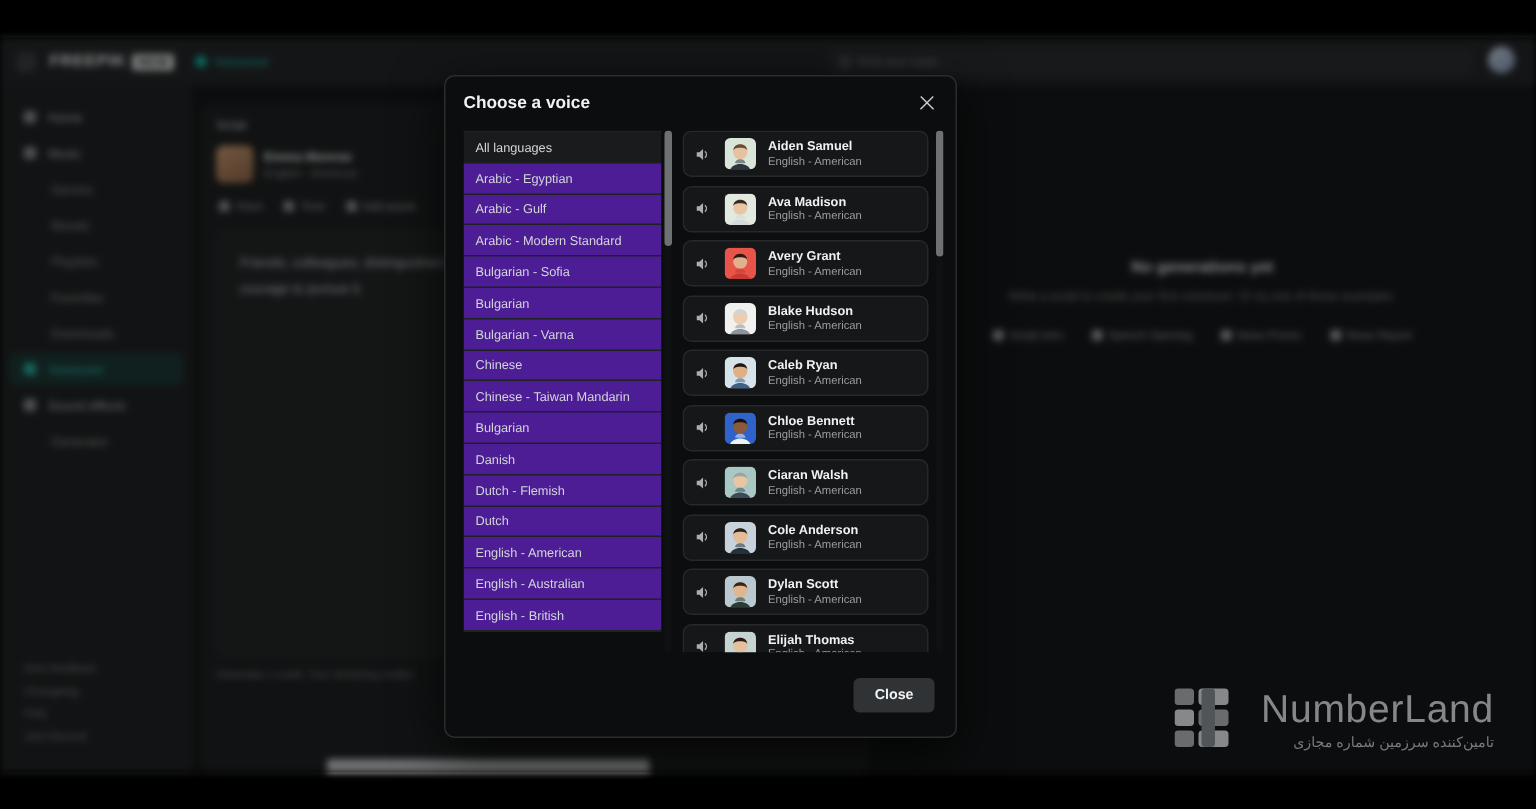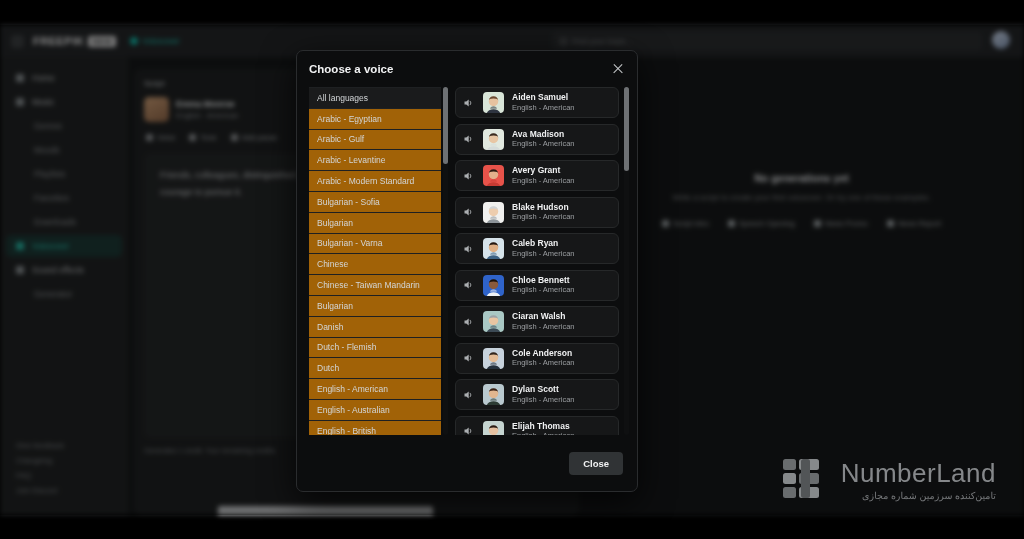--- a/index.html
+++ b/index.html
@@ -181,21 +181,21 @@
   }
   .lang-scroll {
     flex: 1; overflow: hidden;
     border-top: 1px solid #1e2022;
   }
   .lang-item {
     height: 20.8px; display: flex; align-items: center;
     padding-left: 8px;
     color: #d3d6d8; font-size: 8.5px;
     border-bottom: 1px solid #1e2022;
-    background: #a16207;
+    background: #4c1d95;
     cursor: pointer;
   }
   .lang-item:first-child { background: #1a1b1c; }
 
   
   .voice-col {
     flex: 1; position: relative; overflow: hidden;
     padding-right: 10px;
   }
   .voice-card {
@@ -392,23 +392,20 @@
       <div class="lang-col">
         <div class="lang-scroll" id="lang-list">
             <div class="lang-item">
               <span>All languages</span>
             </div>
             <div class="lang-item">
               <span>Arabic - Egyptian</span>
             </div>
             <div class="lang-item">
               <span>Arabic - Gulf</span>
-            </div>
-            <div class="lang-item">
-              <span>Arabic - Levantine</span>
             </div>
             <div class="lang-item">
               <span>Arabic - Modern Standard</span>
             </div>
             <div class="lang-item">
               <span>Bulgarian - Sofia</span>
             </div>
             <div class="lang-item">
               <span>Bulgarian</span>
             </div>

